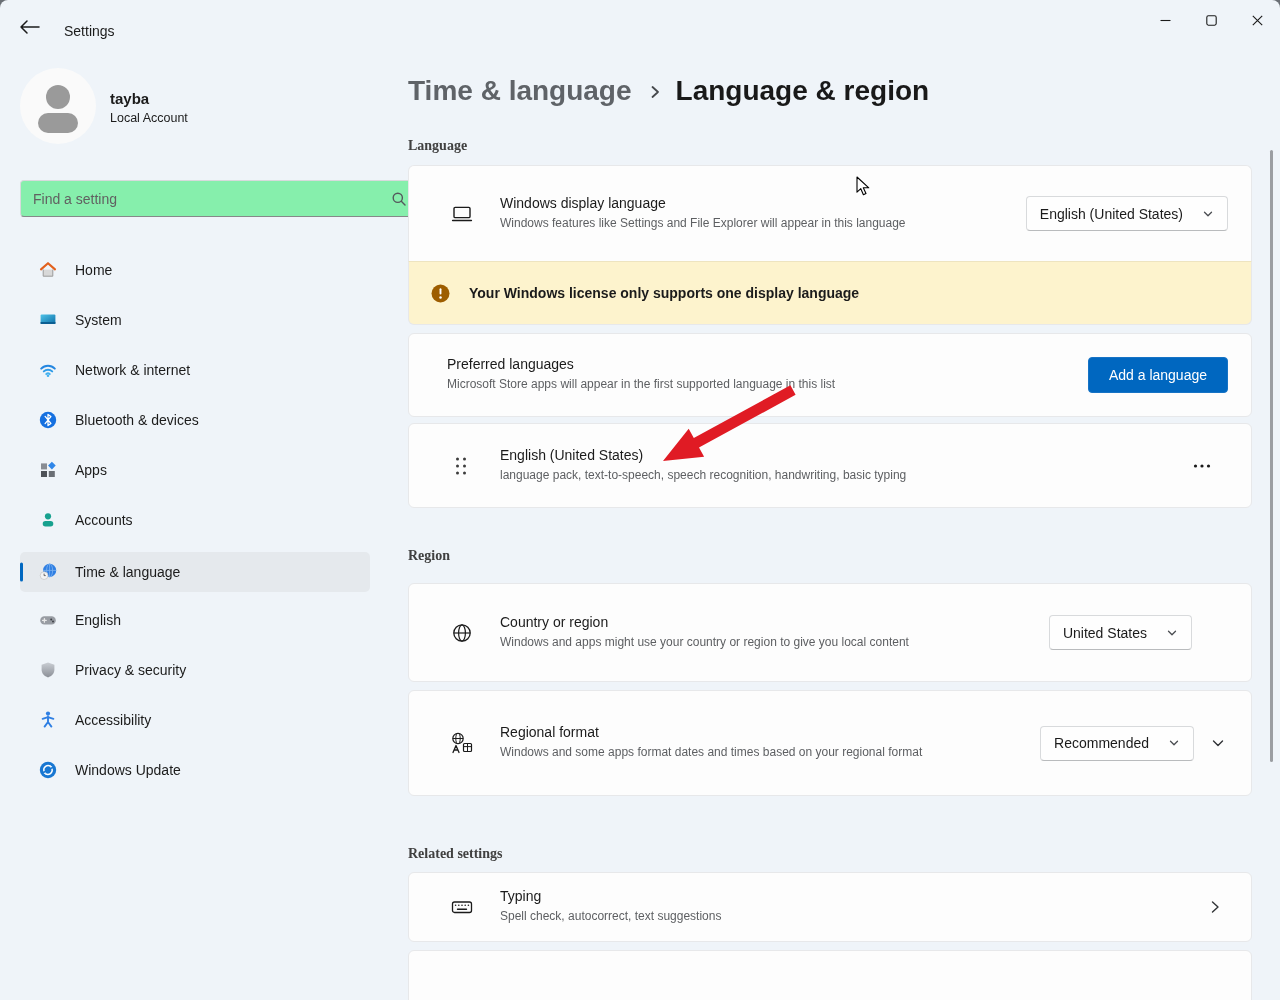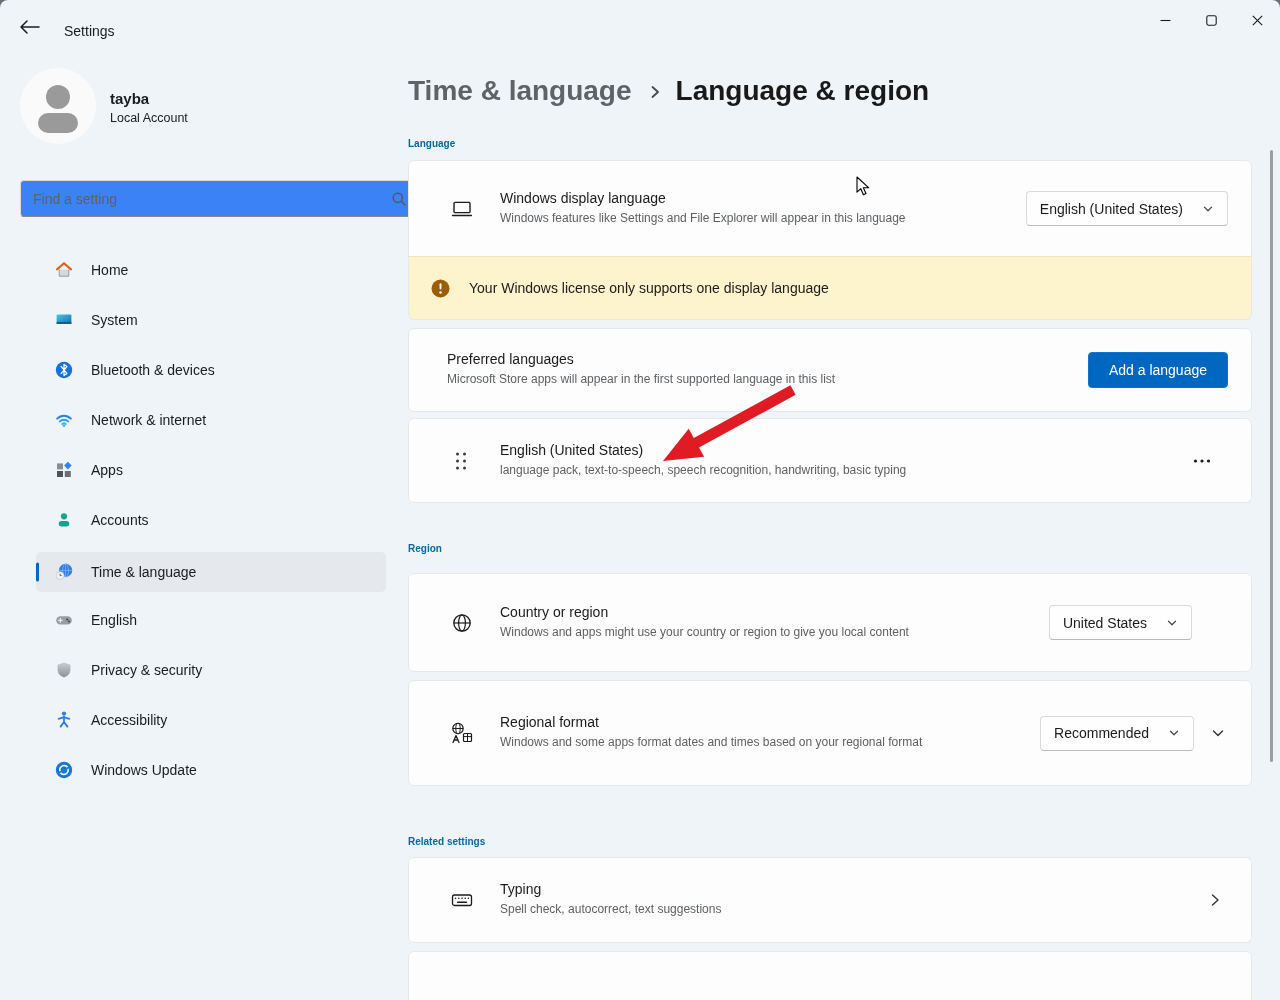--- a/index.html
+++ b/index.html
@@ -11,50 +11,50 @@
   .back-btn { position:absolute; left:18px; top:19px; width:24px; height:16px; cursor:pointer; }
   .app-title { position:absolute; left:64px; top:23px; font-size:14px; color:#1b1b1b; }
   .caption-btns { position:absolute; right:0; top:0; height:40px; display:flex; }
   .cap-btn { width:46px; height:40px; display:flex; align-items:center; justify-content:center; }
 
   
   .sidebar { position:absolute; left:0; top:48px; width:390px; bottom:0; }
   .avatar { position:absolute; left:20px; top:20px; width:76px; height:76px; border-radius:50%; background:#fafafa; overflow:hidden; }
   .user-name { position:absolute; left:110px; top:42px; font-size:15px; font-weight:bold; color:#1b1b1b; }
   .user-sub  { position:absolute; left:110px; top:63px; font-size:12.5px; color:#1b1b1b; }
-  .search-box { position:absolute; left:20px; top:132px; width:400px; height:37px; background:#3b82f6;
+  .search-box { position:absolute; left:20px; top:132px; width:400px; height:37px; background:#86efac;
     border:1px solid #d8dadc; border-bottom-color:#868889; border-radius:4px; display:flex; align-items:center; }
   .search-box input { flex:1; border:none; outline:none; background:transparent; font-size:14px; color:#1b1b1b;
     padding:0 8px 0 12px; font-family:"Liberation Sans", sans-serif; }
   .search-box input::placeholder { color:#616161; }
   .search-ic { margin-right:12px; display:flex; }
-  .nav { position:absolute; left:16px; top:204px; width:390px;text-align:right; }
+  .nav { position:absolute; left:0; top:204px; width:390px;text-align:right; }
   .nav-item { position:relative; margin:0 20px 14px 20px; height:36px; border-radius:5px;
     display:flex; align-items:center; cursor:pointer; }
   .nav-item.selected { background:#e5e9ed; height:40px; margin-bottom:10px; }
   .accent-bar { position:absolute; left:0; top:50%; transform:translateY(-50%); width:3px; height:19px; border-radius:2px; background:#0067c0; }
   .nav-icon { width:20px; height:20px; margin-left:18px; display:flex; align-items:center; justify-content:center; }
   .nav-label { margin-left:17px; font-size:14px; color:#1b1b1b; }
 
   
   .content { position:absolute; left:390px; top:48px; width:890px; height:952px; overflow:hidden; padding:0 28px 0 18px; }
   .breadcrumb { margin-top:27px; font-size:28px; display:flex; align-items:center; }
   .bc-parent { color:#5f6368; font-weight:600; cursor:pointer; }
   .bc-sep { margin:2px 14px 0 16px; display:flex; }
   .bc-current { color:#191919; font-weight:600; }
-  .section-h { font-size:10px; font-weight:600; color:#0369a1; }
+  .section-h { font-size:14px; font-weight:600; color:#404040;font-family:Liberation Serif, serif; }
   .h-language { margin-top:31px; }
   .h-region { margin-top:40px; }
   .h-related { margin-top:50px; }
 
   .card { background:#fdfdfd; border:1px solid #e7e8ea; border-radius:6px; }
   .group-top { border-radius:6px 6px 0 0; border-bottom:none; }
   .warn-row { background:#fdf3cd; border:1px solid #e7e8ea; border-top:1px solid rgba(0,0,0,0.06); border-radius:0 0 6px 6px;
     height:64px; display:flex; align-items:center; padding-left:22px; }
-  .warn-text { margin-left:19px; font-size:14px; color:#1b1b1b; }
+  .warn-text { margin-left:19px; font-size:14px; color:#1b1b1b;font-weight:bold; }
 
   .row { display:flex; align-items:center;padding-left:16px; }
   .card-ic { width:24px; margin-left:25px; flex:0 0 auto; display:flex; }
   .card-body { margin-left:26px; flex:1; }
   .card-title { font-size:14px; color:#1b1b1b; }
   .card-desc { font-size:12px; color:#5d5f62; line-height:1.55; margin-top:3px; max-width:478px; }
 
   .dropdown { height:35px; background:#fefefe; border:1px solid #d8dadc; border-bottom-color:#b9bbbd; border-radius:4px;
     display:flex; align-items:center; padding:0 13px; font-size:14px; color:#1b1b1b; cursor:pointer; white-space:nowrap; }
   .dropdown .chev { margin-left:19px; display:flex; }
@@ -66,21 +66,21 @@
   .grip { margin-left:29px; display:flex; cursor:grab; }
   .more-btn { margin-right:34px; display:flex; padding:6px; cursor:pointer; }
   .expander { margin:0 25px 0 16px; display:flex; cursor:pointer; }
   .chev-right { margin-right:28px; display:flex; }
 
   .c-display { height:96px; }
   .c-pref { margin-top:8px; height:84px; }
   .c-lang-item { margin-top:6px; height:85px; }
   .c-country { margin-top:19px; height:99px; }
   .c-format { margin-top:8px; height:106px; }
-  .c-typing { margin-top:10px; height:86px; cursor:pointer; }
+  .c-typing { margin-top:10px; height:70px; cursor:pointer; }
   .c-partial { margin-top:8px; height:60px; border-radius:6px 6px 0 0; }
 
   .m-card1 { margin-top:11px; }
   .m-pref-title { margin-left:22px; }
 
   
   .red-arrow { position:absolute; left:640px; top:380px; pointer-events:none; }
   .cursor { position:absolute; left:856px; top:176px; pointer-events:none; }
   .scrollbar { position:absolute; right:7px; top:150px; width:3px; height:612px; background:#9b9ea2; border-radius:2px; cursor:pointer; }
 </style>
@@ -156,36 +156,36 @@
               </defs>
               <rect x="2.6" y="4.4" width="14.8" height="9.6" rx="1" fill="url(#gsys)"></rect>
               <rect x="2.6" y="12" width="14.8" height="2" fill="#0b5f93"></rect>
             </svg>
         </span>
         <span class="nav-label">System</span>
       </div>
       <div class="nav-item">
         <span class="nav-icon">
           <svg width="20" height="20" viewBox="0 0 20 20">
-              <circle cx="10" cy="10" r="8.2" fill="#1570e0"></circle>
-              <path d="M7.1 6.4 L12.9 13.4 L10 15.6 V4.4 L12.9 6.6 L7.1 13.6" fill="none" stroke="#ffffff" stroke-width="1.3" stroke-linejoin="round" stroke-linecap="round"></path>
-            </svg>
-        </span>
-        <span class="nav-label">Bluetooth &amp; devices</span>
-      </div>
-      <div class="nav-item">
-        <span class="nav-icon">
-          <svg width="20" height="20" viewBox="0 0 20 20">
               <path d="M3.2 8.6 a9.6 9.6 0 0 1 13.6 0" fill="none" stroke="#2486e0" stroke-width="2" stroke-linecap="round"></path>
               <path d="M5.8 11.4 a6 6 0 0 1 8.4 0" fill="none" stroke="#2f9be8" stroke-width="2" stroke-linecap="round"></path>
               <path d="M8.3 14 a2.6 2.6 0 0 1 3.4 0" fill="none" stroke="#45b1ef" stroke-width="2" stroke-linecap="round"></path>
               <circle cx="10" cy="15.8" r="1.3" fill="#45b1ef"></circle>
             </svg>
         </span>
         <span class="nav-label">Network &amp; internet</span>
+      </div>
+      <div class="nav-item">
+        <span class="nav-icon">
+          <svg width="20" height="20" viewBox="0 0 20 20">
+              <circle cx="10" cy="10" r="8.2" fill="#1570e0"></circle>
+              <path d="M7.1 6.4 L12.9 13.4 L10 15.6 V4.4 L12.9 6.6 L7.1 13.6" fill="none" stroke="#ffffff" stroke-width="1.3" stroke-linejoin="round" stroke-linecap="round"></path>
+            </svg>
+        </span>
+        <span class="nav-label">Bluetooth &amp; devices</span>
       </div>
       <div class="nav-item">
         <span class="nav-icon">
           <svg width="20" height="20" viewBox="0 0 20 20">
               <rect x="3" y="3.4" width="6" height="6" fill="#888c93"></rect>
               <rect x="3" y="11" width="6" height="6" fill="#4e5258"></rect>
               <rect x="10.8" y="11" width="6" height="6" fill="#6a6e75"></rect>
               <rect x="11.2" y="2.9" width="5.4" height="5.4" transform="rotate(45 13.9 5.6)" fill="#2f86e8"></rect>
             </svg>
         </span>

